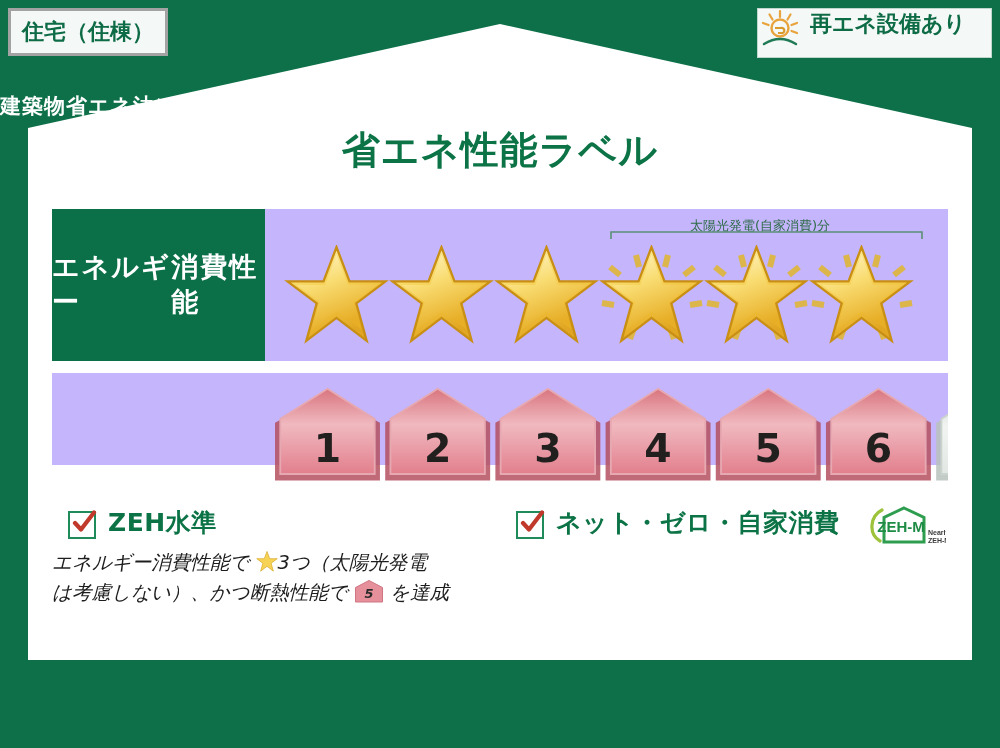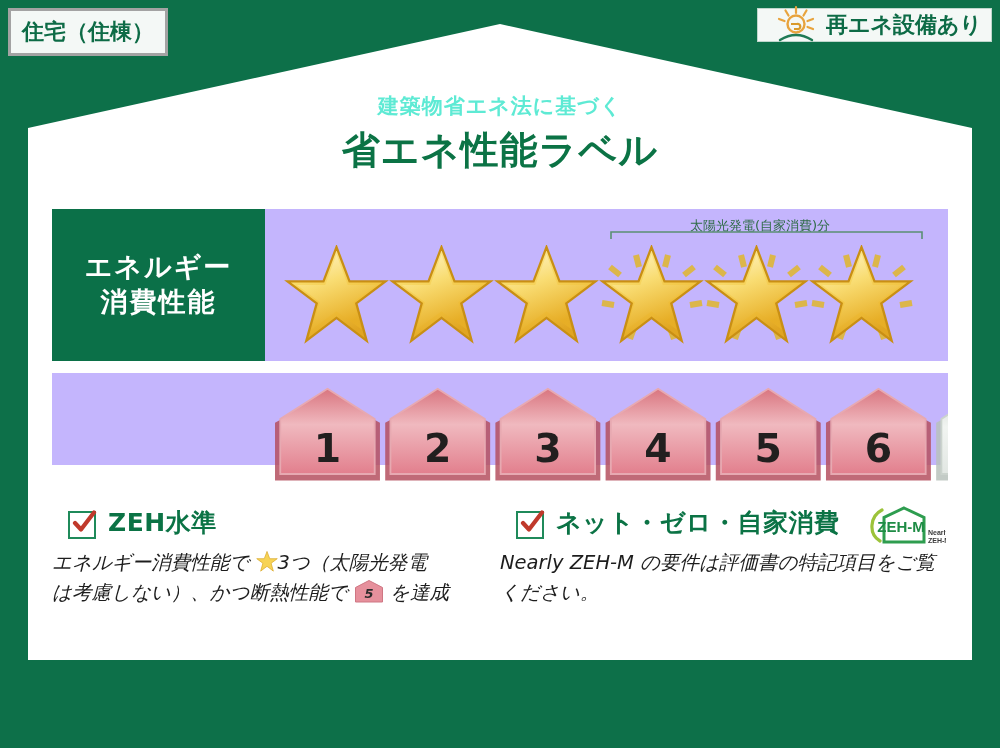--- a/index.html
+++ b/index.html
@@ -33,38 +33,37 @@
     color: #0d6b46;
     font-size: 22px;
     font-weight: bold;
     letter-spacing: 0px;
     font-family: "DejaVu Sans", sans-serif;
   }
   
   .renew-badge {
     position: absolute;
     right: 8px; top: 8px;
-    width: 235px; height: 34px;
+    width: 235px; height: 50px;
     background: #f4f8f6;
     border: 1px solid #bfd6cc;
     z-index: 6;
-    display: flex; align-items: center; gap: 8px;
-    padding-left: 16px;
+    display: flex; gap: 8px;
   }
   .renew-badge .txt {
     color: #0d6b46;
     font-size: 22px;
     font-weight: bold;
     font-family: "DejaVu Sans", sans-serif;
   }
   
   .title-sub {
     position: absolute; left: 0; top: 92px; width: 1000px;
-    text-align: center;
-    color: #5eead4;
+    text-align: left;
+    color: #ffffff;
     font-size: 21px;
     font-weight: bold;
     z-index: 5;
     font-family: Liberation Serif, serif;
     letter-spacing: 1px;
   }
   .title-main {
     position: absolute; left: 0; top: 125px; width: 1000px;
     text-align: center;
     color: #0b7345;
@@ -80,21 +79,21 @@
     z-index: 5;
     display: flex;
   }
   .row-energy { left: 52px; top: 209px; width: 896px; height: 152px; }
   .row-insul  { left: 52px; top: 373px; width: 896px; height: 92px; }
 
   .row-label {
     width: 213px;
     background: #0b7048;
     color: #ffffff;
-    display: flex; flex-direction: column;
+    display: flex; 
     align-items: center; justify-content: center;
     font-weight: bold;
     font-family: "DejaVu Sans", sans-serif;
     line-height: 1.28;
     font-size: 27px;
     letter-spacing: 2px;
     flex: 0 0 213px;
   }
   .row-label.single { font-size: 27px; }
   .row-body {
@@ -421,18 +420,17 @@
         </div>
         <div class="check-title">ネット・ゼロ・自家消費</div>
         <svg class="zehm-logo" width="86" height="46" viewBox="0 0 86 46">
           <path d="M22,6 C10,12 8,30 20,37" fill="none" stroke="#9cc33a" stroke-width="3.2" stroke-linecap="round"></path>
           <polygon points="44,4 64,13.5 64,38 24,38 24,13.5" fill="none" stroke="#2e9d4f" stroke-width="3"></polygon>
           <text x="41" y="28" text-anchor="middle" font-family="Liberation Sans, sans-serif" font-size="15" font-weight="bold" fill="#1e8c45">ZEH-M</text>
           <text x="68" y="31" font-family="Liberation Sans, sans-serif" font-size="7" font-weight="bold" fill="#3b3b3b">Nearly</text>
           <text x="68" y="39" font-family="Liberation Sans, sans-serif" font-size="7" font-weight="bold" fill="#3b3b3b">ZEH-M</text>
         </svg>
       </div>
-      <div class="check-body">Nearly ZEH-M の要件は評価書の特記項目をご覧ください。</div>
     </div>
   </div>
 
 
 </div>
 
 </body></html>

